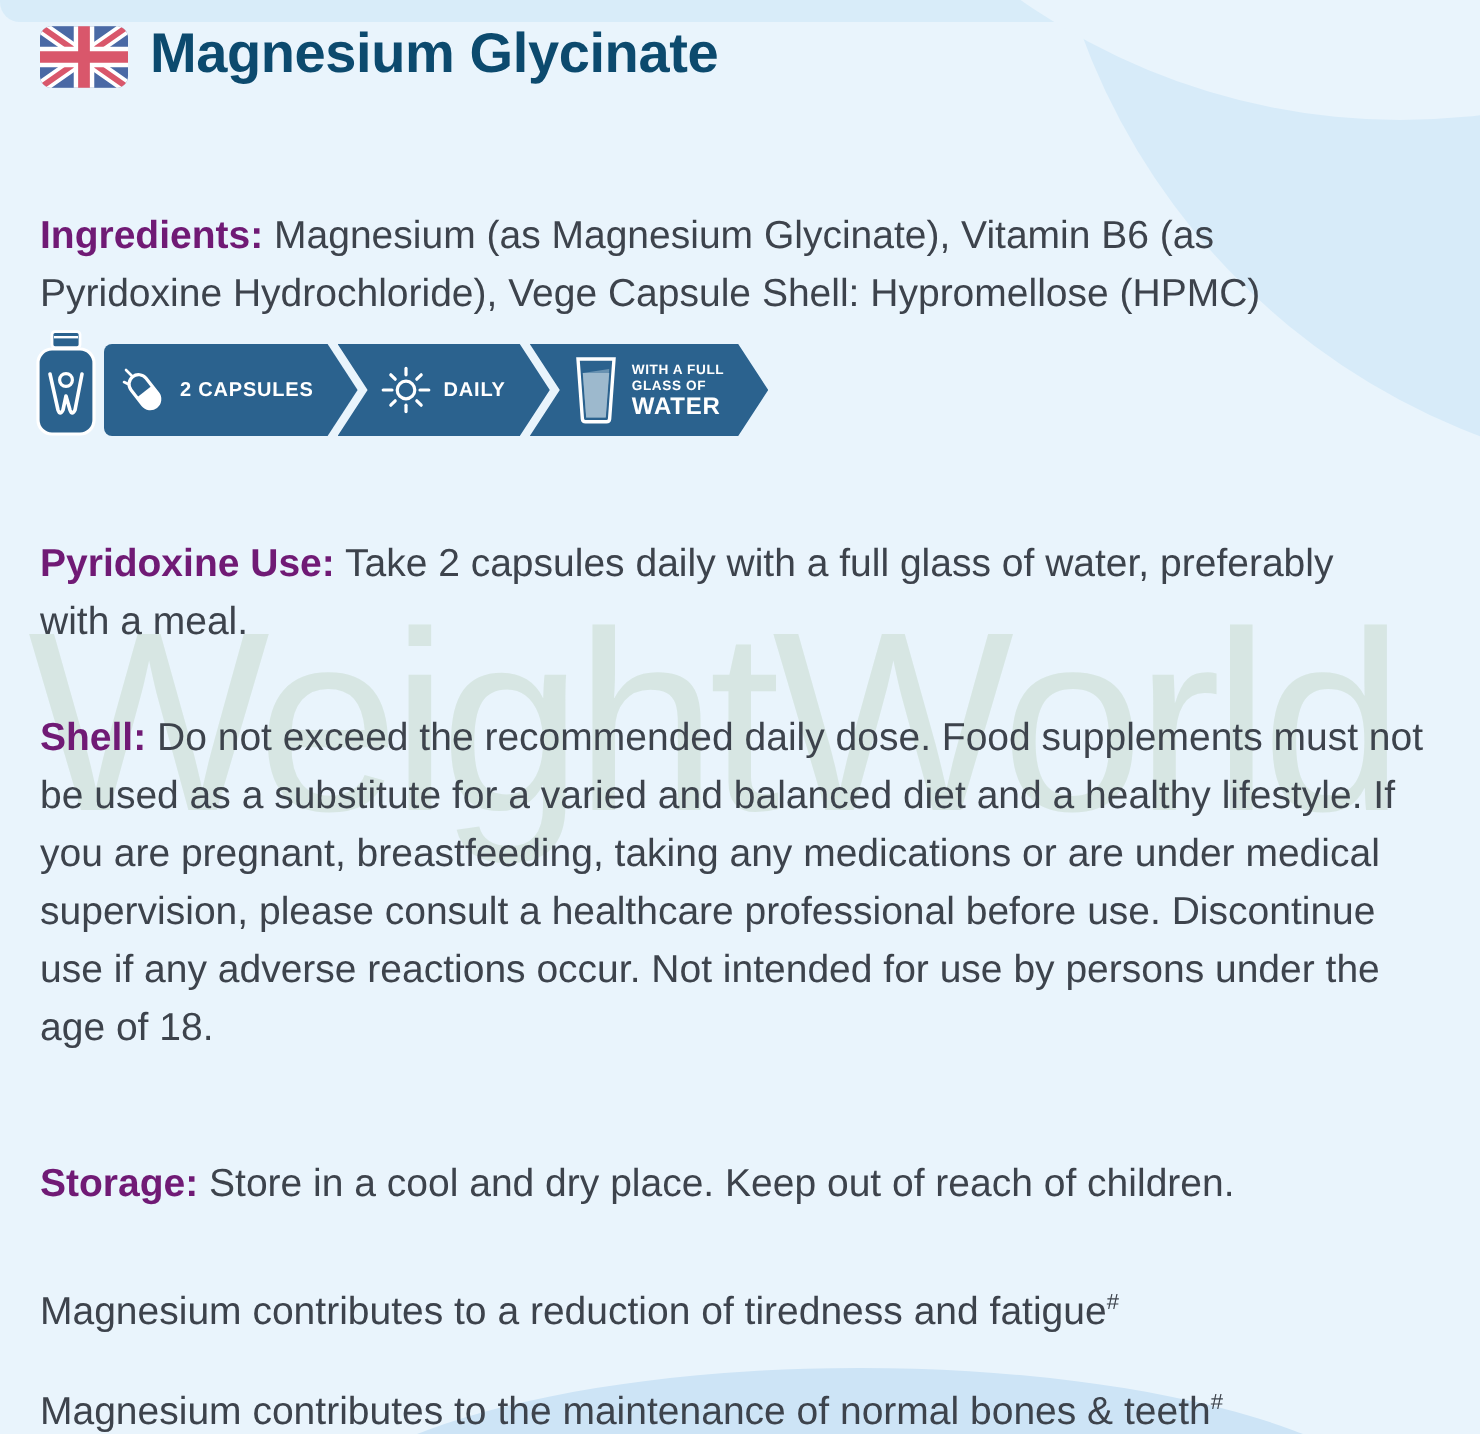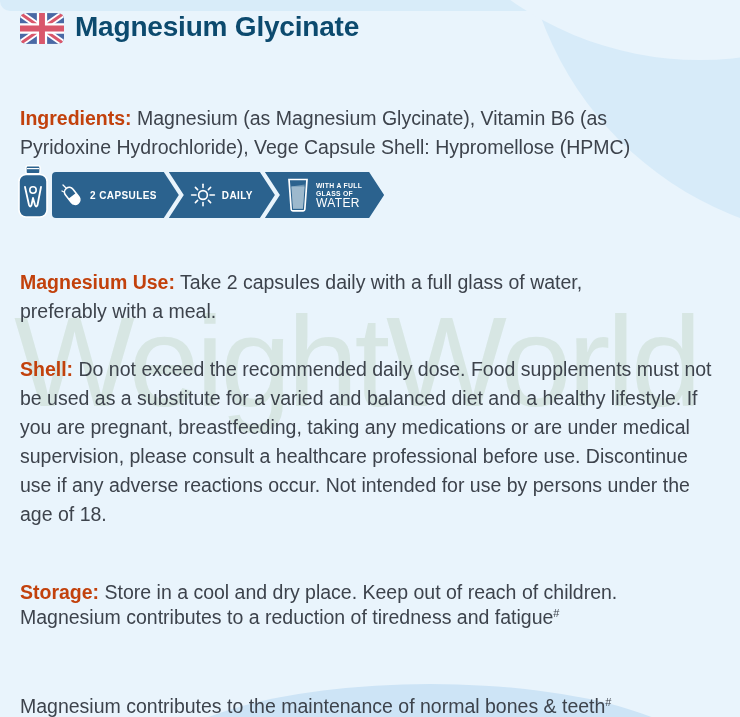--- a/index.html
+++ b/index.html
@@ -24,47 +24,47 @@
   .content{position:absolute;inset:0;}
   .flag{position:absolute;left:20px;top:13px;width:44px;height:31px;border-radius:6px;overflow:hidden;}
   .page-title{
     position:absolute;left:75px;top:11px;margin:0;
     font-size:28px;font-weight:700;color:#0c4a6e;letter-spacing:-0.2px;
   }
   .para{
     position:absolute;left:20px;
     font-size:19.5px;line-height:29px;color:#3d434c;
   }
-  .para b{font-weight:700;color:#c2410c;}
+  .para b{font-weight:700;color:#701a75;}
   .sup{font-size:11px;vertical-align:super;line-height:0;}
   #ingredients{top:84px;width:660px;}
   #suggested-use{top:248px;width:650px;}
   #advice{top:335px;width:700px;}
   #storage{top:558px;width:710px;}
-  #claim-1{top:583px;width:710px;}
+  #claim-1{top:622px;width:710px;}
   #claim-2{top:672px;width:710px;}
   
   .banner{position:absolute;left:18px;top:165px;height:53px;display:flex;align-items:stretch;}
   .bottle-badge{width:30px;margin-right:4px;display:flex;align-items:flex-end;}
   .seg{
     background:#2b628e;color:#ffffff;display:flex;align-items:center;
     height:46px;align-self:flex-end;
   }
   .seg-label{font-size:10px;font-weight:700;letter-spacing:.4px;white-space:nowrap;}
   .seg-first{
     border-radius:4px 0 0 4px;padding:0 22px 0 9px;gap:6px;
     clip-path:polygon(0 0,calc(100% - 15px) 0,100% 50%,calc(100% - 15px) 100%,0 100%);
   }
   .seg-mid{
     margin-left:-10px;padding:0 22px 0 21px;gap:6px;
     clip-path:polygon(0 0,calc(100% - 15px) 0,100% 50%,calc(100% - 15px) 100%,0 100%,15px 50%);
   }
   .water-text{display:flex;flex-direction:column;line-height:8px;}
   .water-text .tiny{font-size:6.8px;font-weight:700;letter-spacing:.3px;}
-  .water-text .big{font-size:12px;font-weight:400;letter-spacing:.4px;line-height:11px;}
+  .water-text .big{font-size:12px;font-weight:700;letter-spacing:.4px;line-height:11px;}
   .icon{display:block;}
 </style>
 </head>
 <body>
 
 <div class="deco top-strip"></div>
 <div class="deco corner-circle-dark"></div>
 <div class="deco corner-circle-light"></div>
 <div class="deco bottom-mound"></div>
 <div class="deco watermark">WeightWorld</div>
@@ -140,21 +140,21 @@
       </span>
       <span class="water-text">
         <span class="tiny">WITH A FULL</span>
         <span class="tiny">GLASS OF</span>
         <span class="big">WATER</span>
       </span>
     </div>
   </div>
 
   <p class="para" id="suggested-use">
-    <b>Magnesium Use:</b>
+    <b>Pyridoxine Use:</b>
     <span>Take 2 capsules daily with a full glass of water, preferably with a meal.</span>
   </p>
 
   <p class="para" id="advice">
     <b>Shell:</b>
     <span>Do not exceed the recommended daily dose. Food supplements must not be used as a substitute for a varied and balanced diet and a healthy lifestyle. If you are pregnant, breastfeeding, taking any medications or are under medical supervision, please consult a healthcare professional before use. Discontinue use if any adverse reactions occur. Not intended for use by persons under the age of 18.</span>
   </p>
 
   <p class="para" id="storage">
     <b>Storage:</b>

